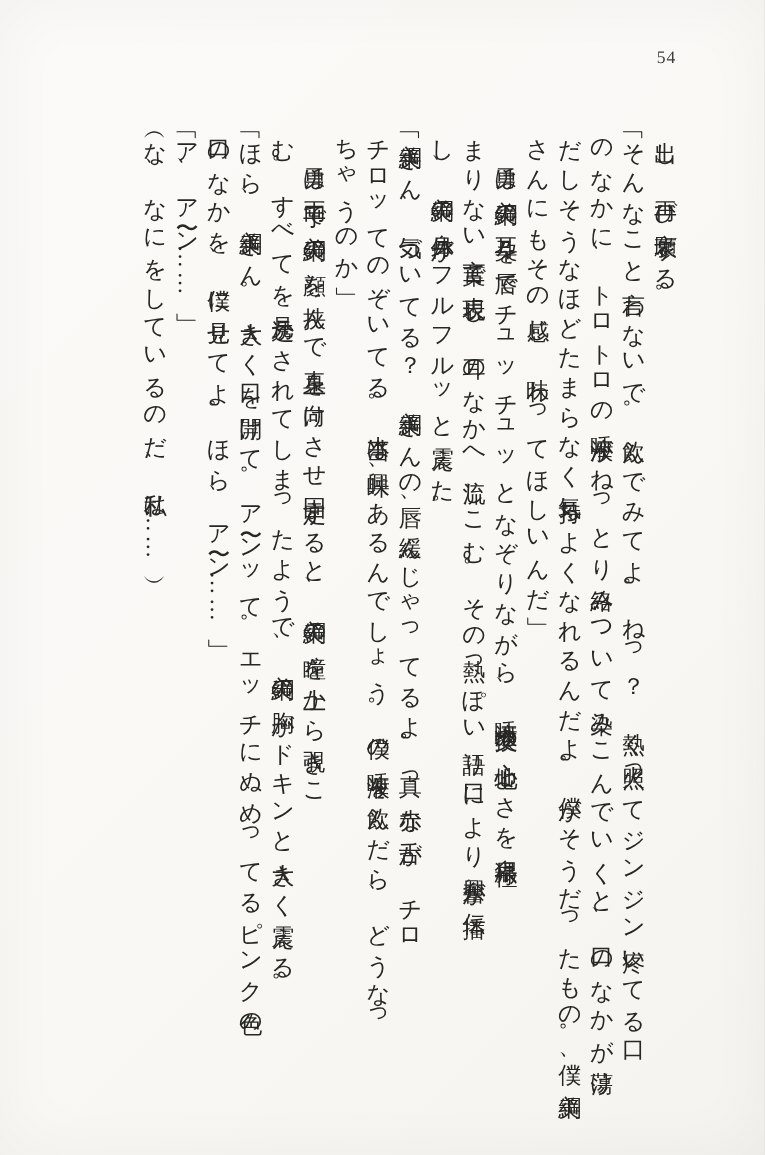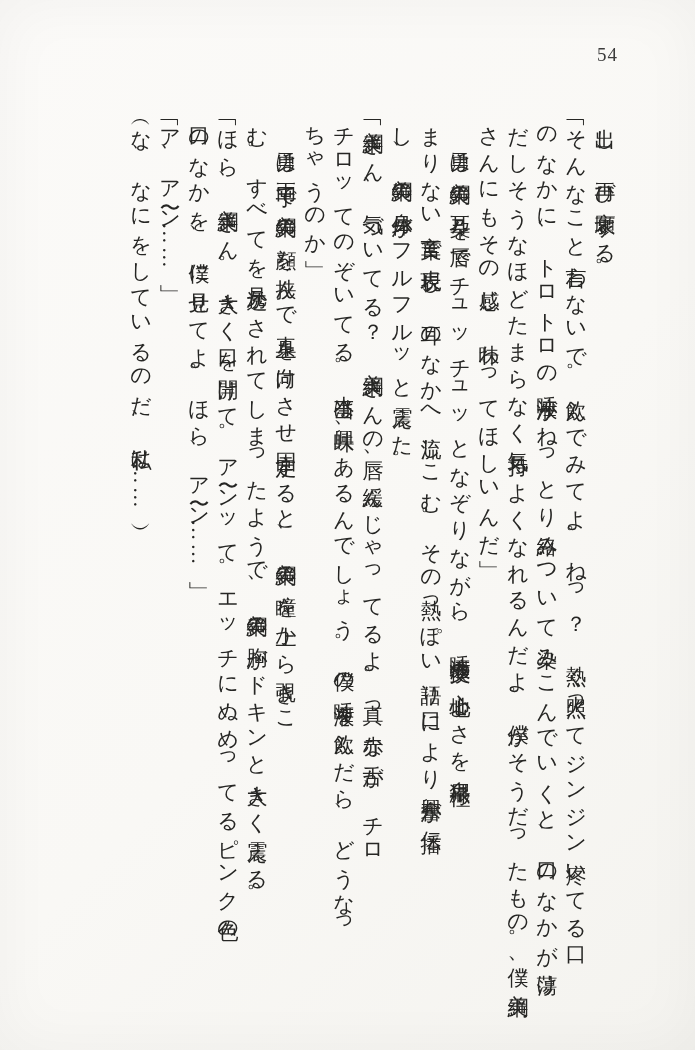--- a/index.html
+++ b/index.html
@@ -14,21 +14,21 @@
     margin: 0 auto;
     background: linear-gradient(135deg, #fbfaf8 0%, #f9f8f5 55%, #f4f3ef 100%);
     overflow: hidden;
     font-family: "Liberation Serif", "DejaVu Serif", serif;
     box-shadow: inset 0 0 60px rgba(0,0,0,0.04);
   }
   .page-number {
     position: absolute;
     top: 44px;
     left: 597px;
-    font-size: 19px;
+    font-size: 16px;
     color: #3c3c3c;
     letter-spacing: 1px;
     font-style: normal;
   }
   .text-block {
     position: absolute;
     top: 112px;
     right: 76px;
     height: 930px;
     writing-mode: vertical-rl;

